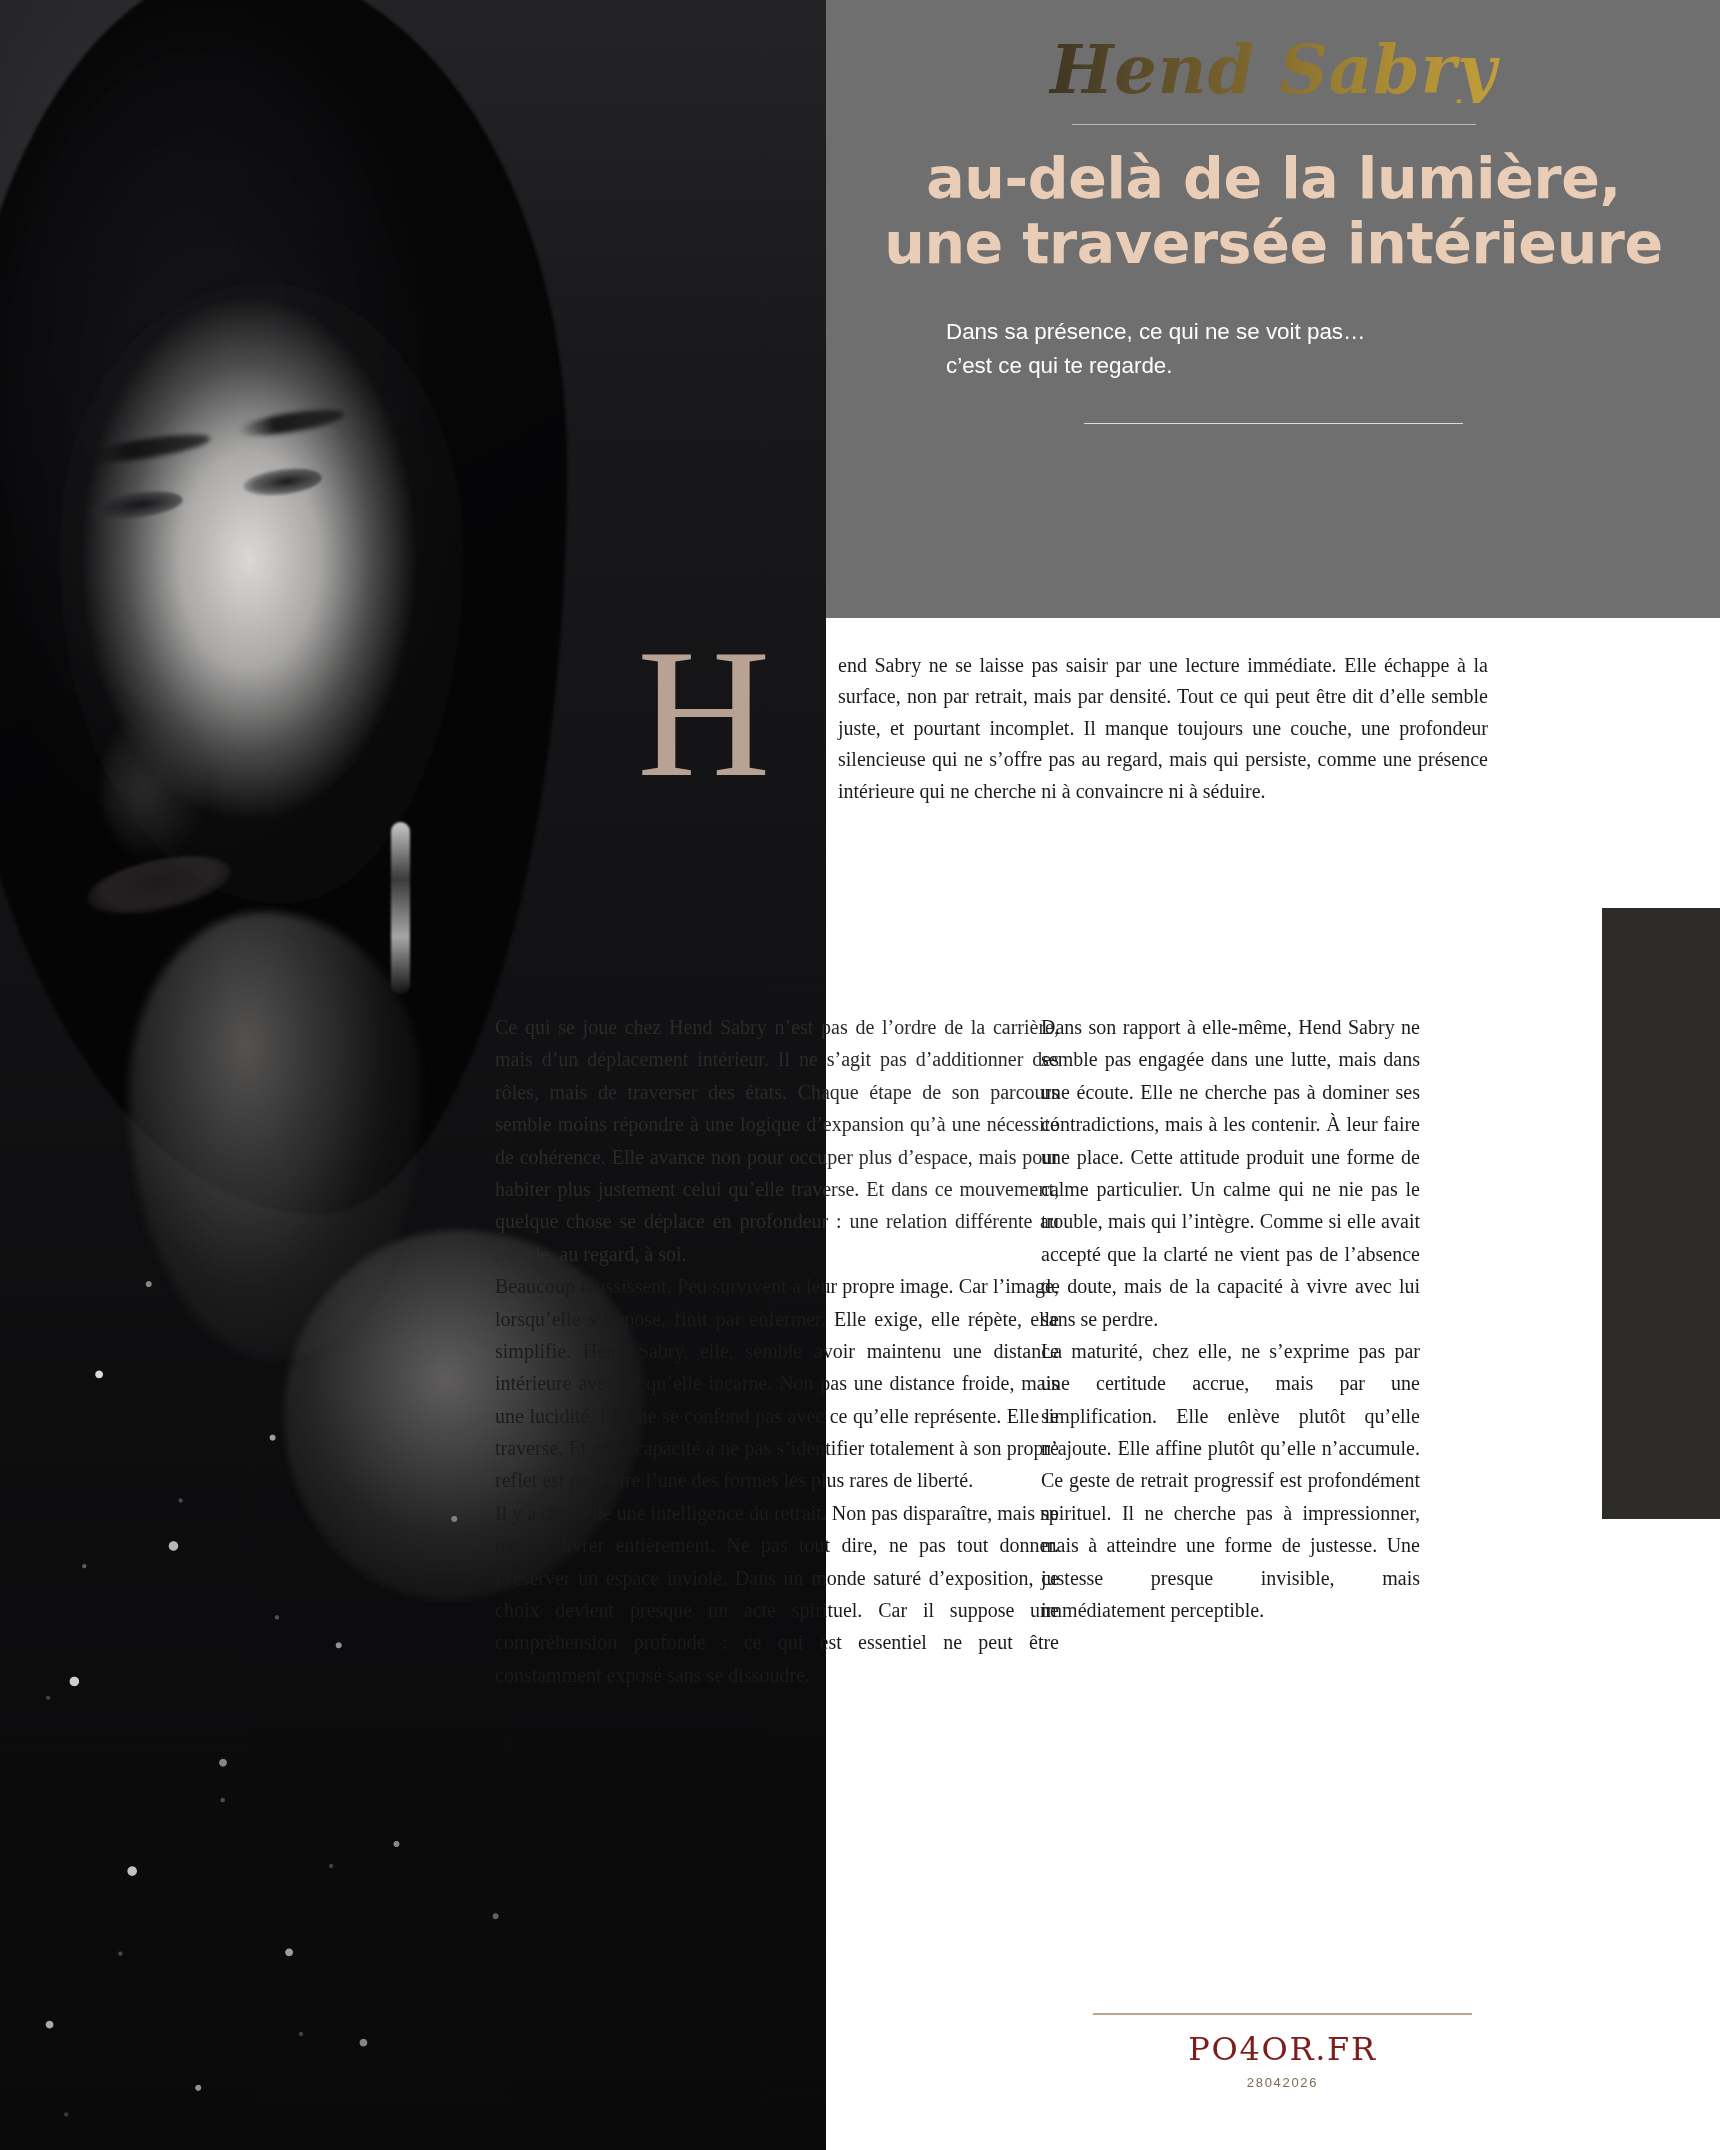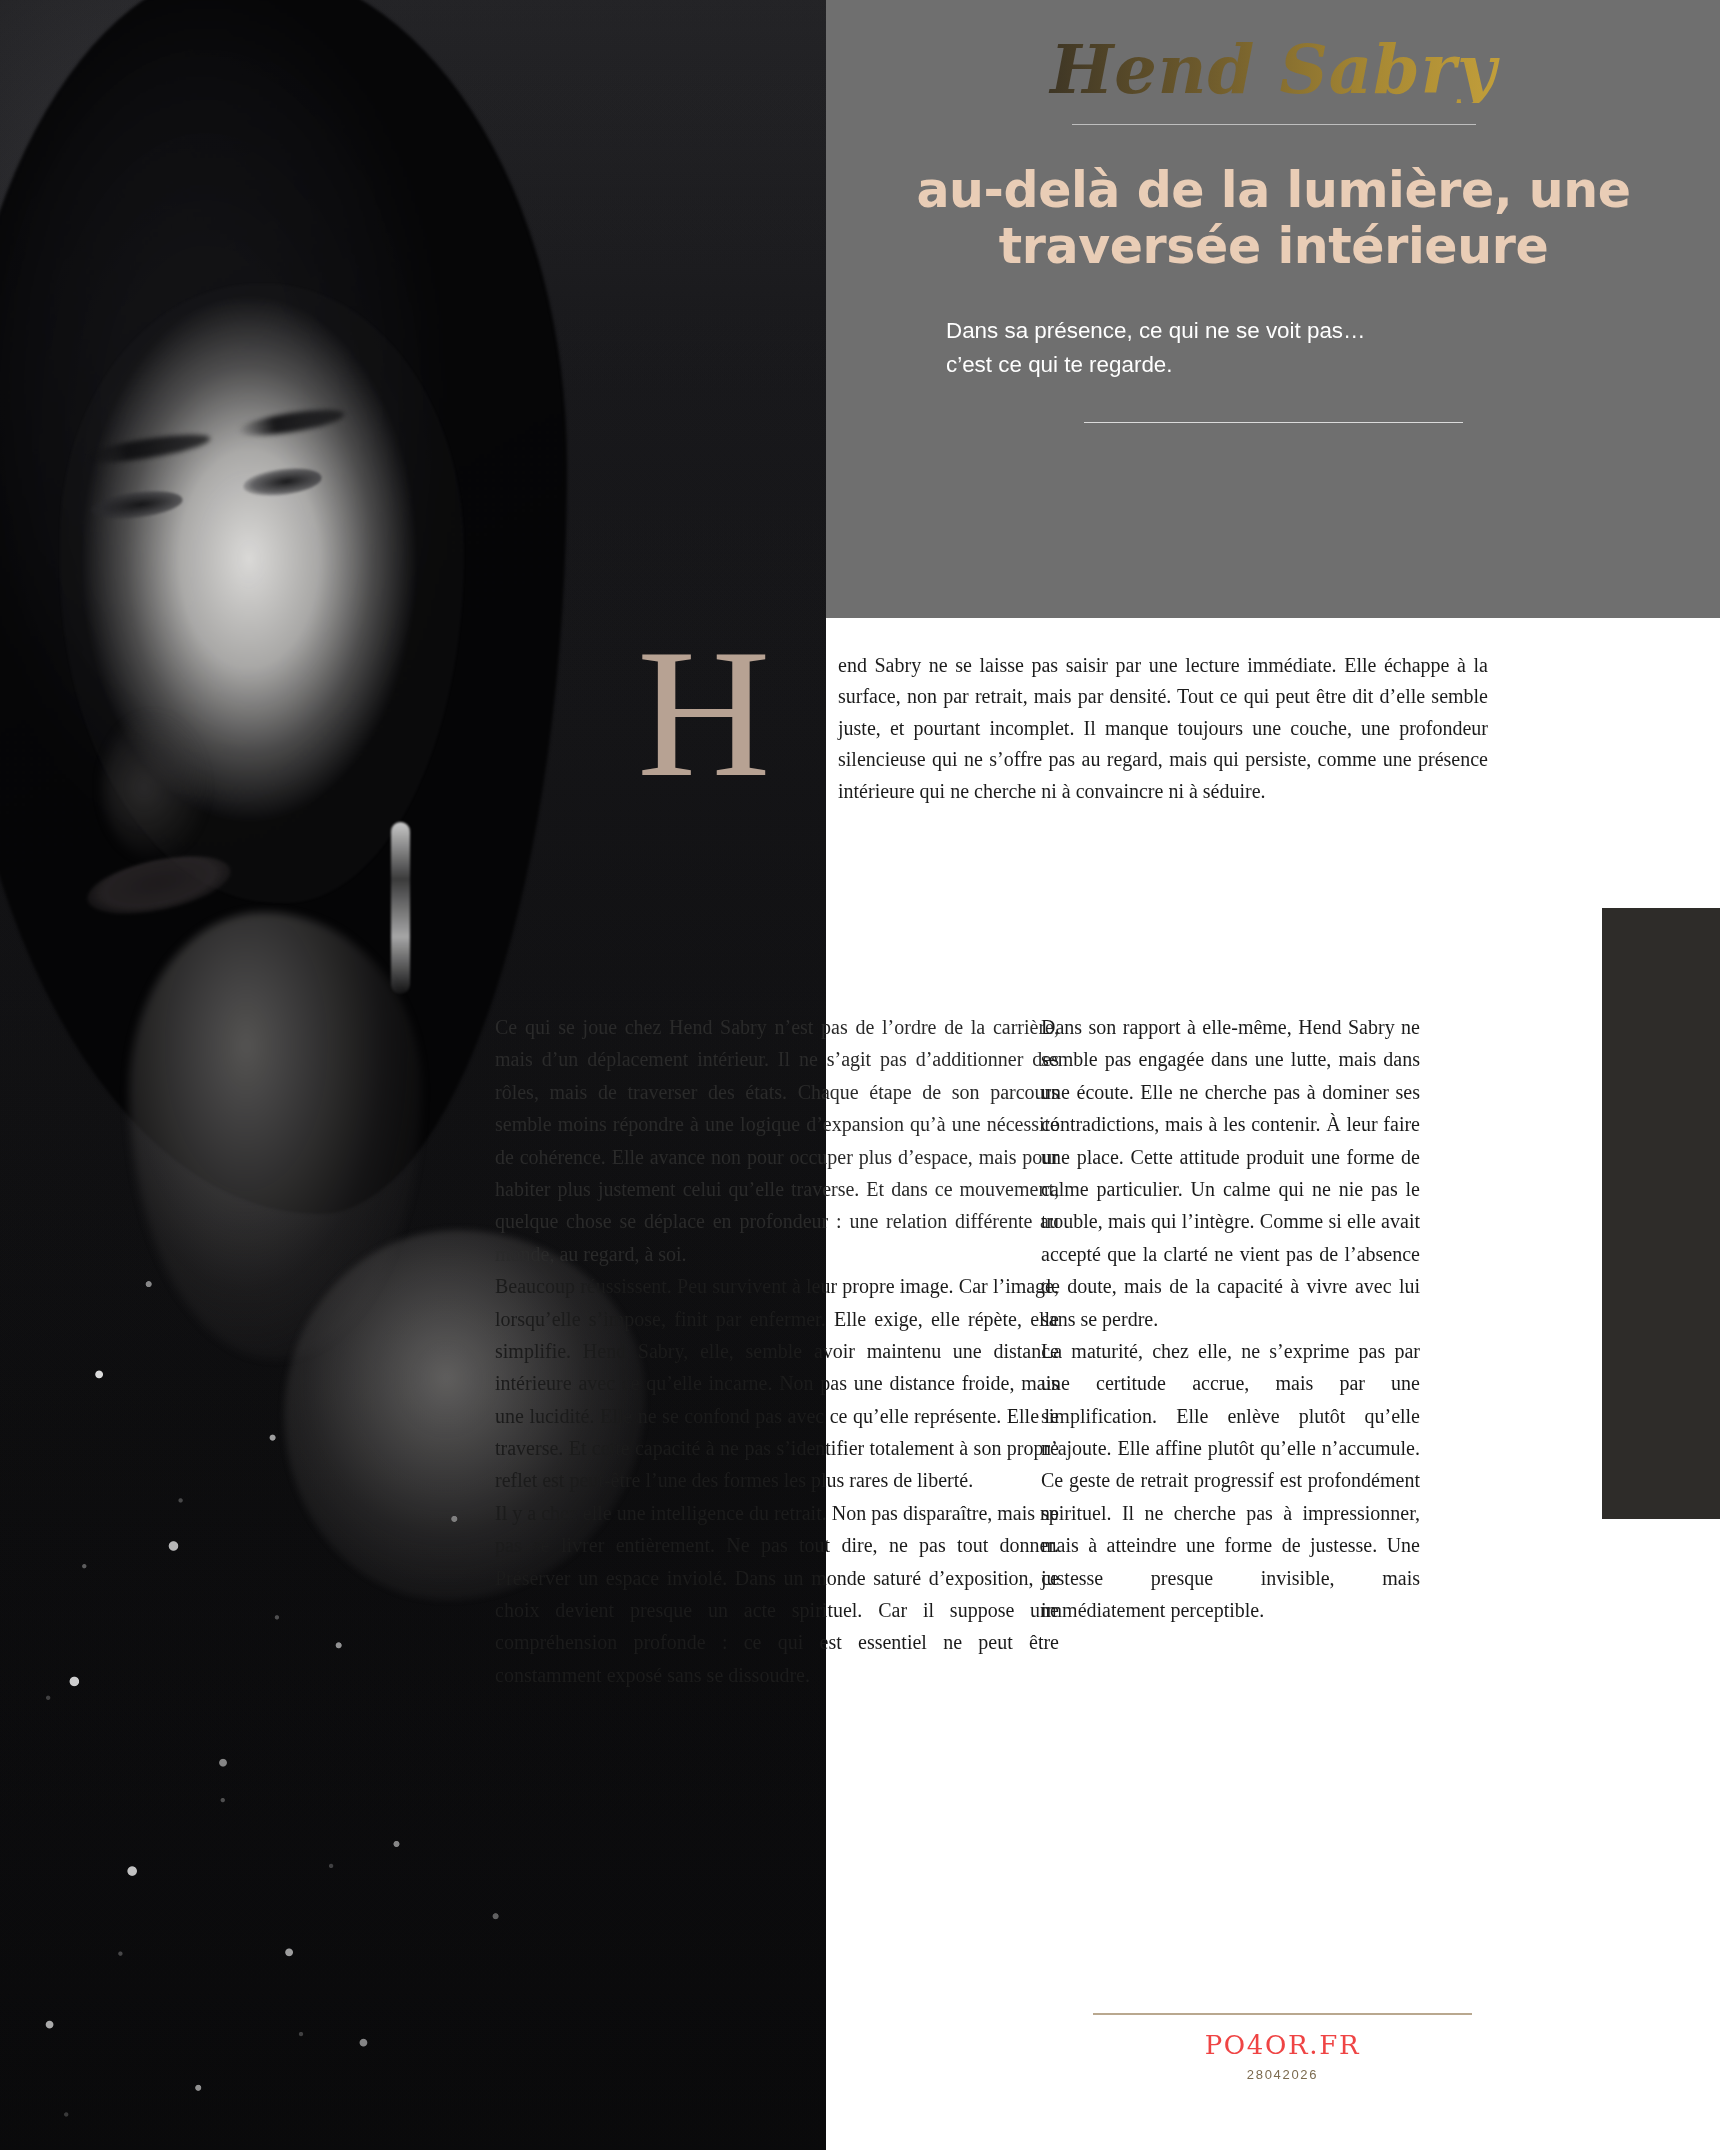--- a/index.html
+++ b/index.html
@@ -193,25 +193,25 @@
   }
   .rule-top {
     width: 404px;
     height: 1.7px;
     background: rgba(255,255,255,0.55);
     margin: 20.6px auto 0 auto;
   }
   .subtitle {
     font-family: "DejaVu Sans", sans-serif;
     font-weight: bold;
-    font-size: 49px;
+    font-size: 57px;
     line-height: 1.13;
     text-align: center;
     color: #e9cdb6;
-    margin: 38px 52px 0 52px;
+    margin: 21px 52px 0 52px;
     letter-spacing: -0.4px;
   }
   .tagline {
     font-family: "Liberation Sans", sans-serif;
     font-size: 22.4px;
     line-height: 1.45;
     color: #ffffff;
     margin: 41px 120px 0 120px;
   }
   .rule-bottom {
@@ -291,23 +291,23 @@
     text-align: center;
   }
   .footer-rule {
     width: 379px;
     height: 1.7px;
     background: #b9a88f;
     margin-bottom: 15.5px;
   }
   .footer-brand {
     font-family: "DejaVu Serif", serif;
-    font-size: 26px;
+    font-size: 32px;
     letter-spacing: 1.7px;
-    color: #ef4444;
+    color: #7f1d1d;
     text-align: center;
   }
   .footer-date {
     font-family: "Liberation Sans", sans-serif;
     font-size: 13px;
     letter-spacing: 1.7px;
     color: #7b6a4e;
     margin-top: 6.9px;
   }
 </style>

